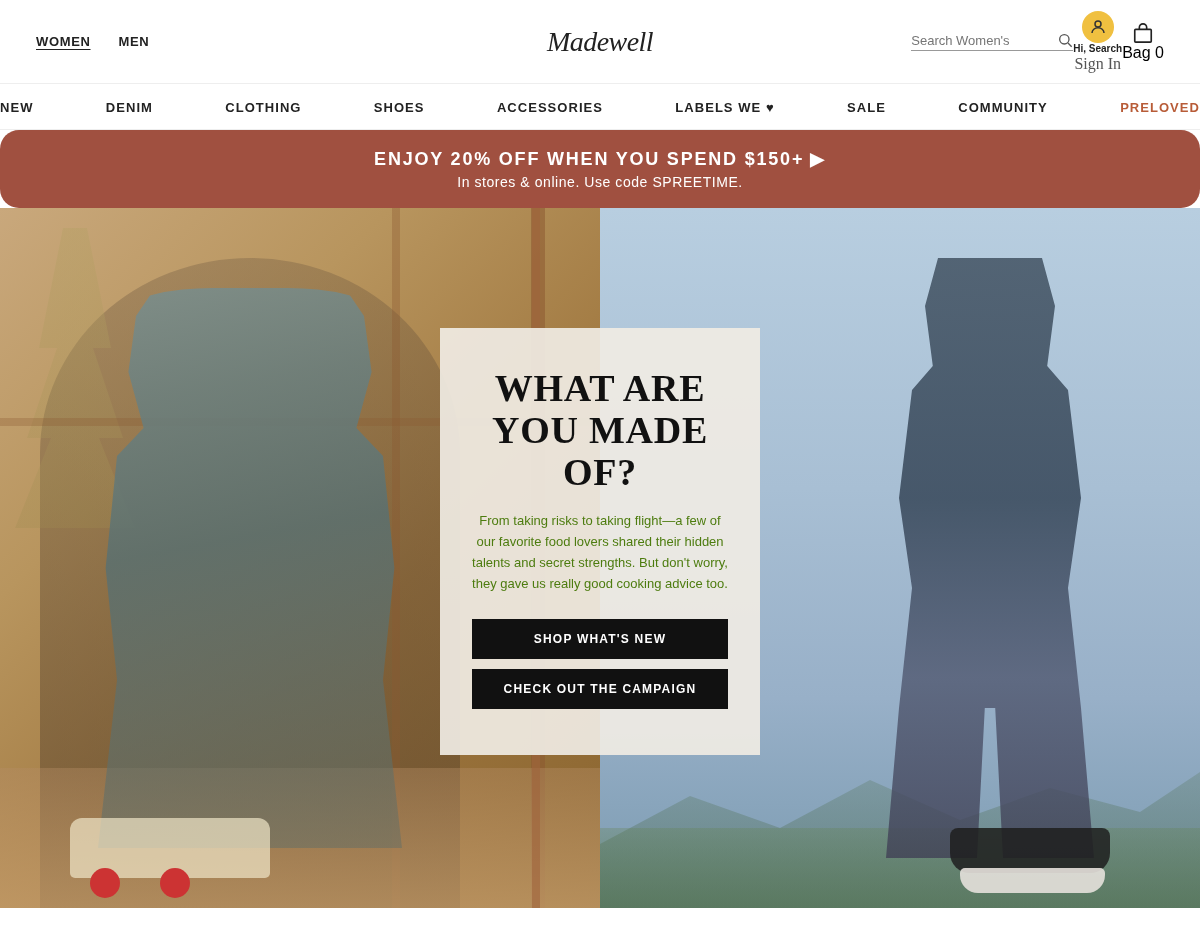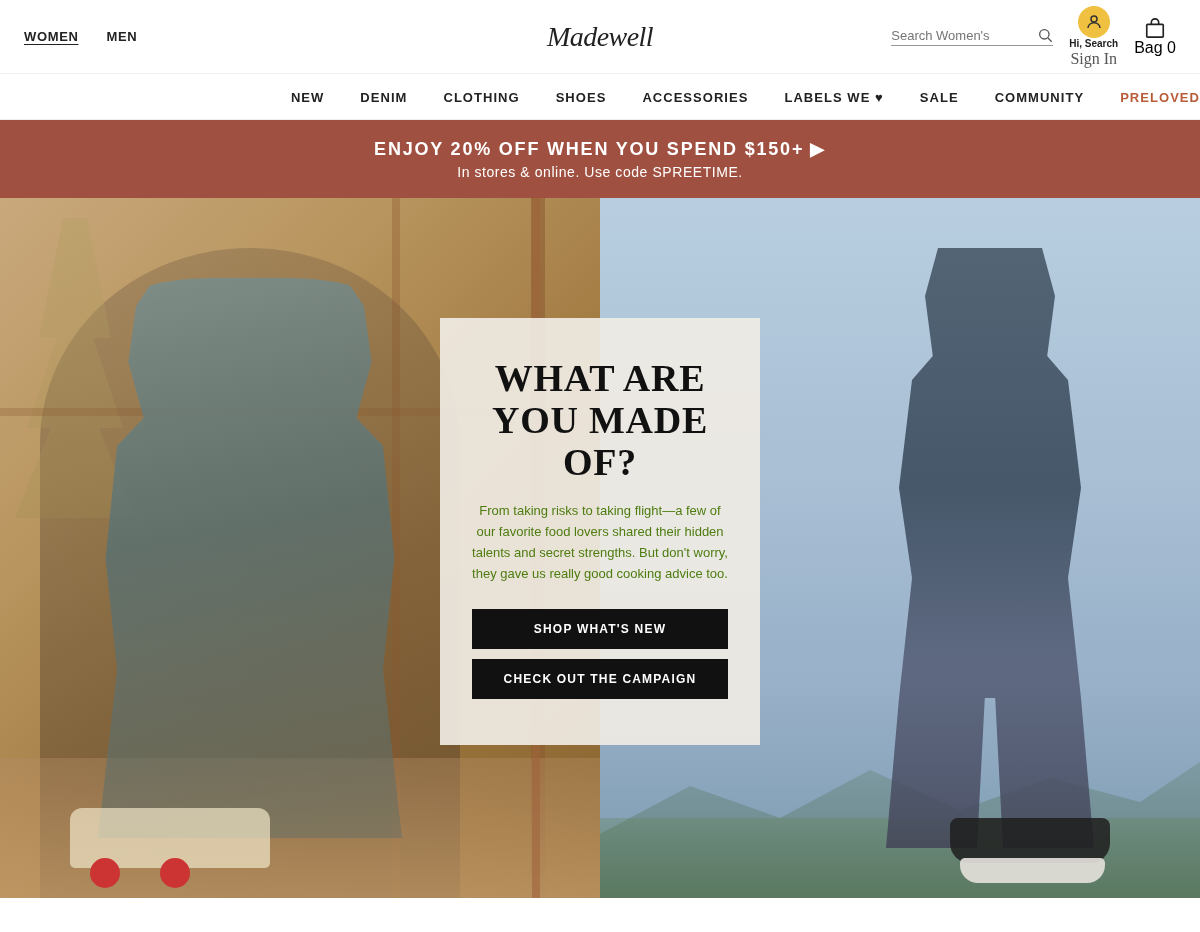--- a/index.html
+++ b/index.html
@@ -3,24 +3,24 @@
   <meta charset="utf-8">
   <style>
     * { margin: 0; padding: 0; box-sizing: border-box; }
     body { font-family: 'Arial', sans-serif; background: #fff; width: 1200px; overflow-x: hidden; }
 
     
     .top-nav {
       display: flex;
       align-items: center;
       justify-content: space-between;
-      padding: 10px 24px;
+      padding: 10px 36px;
       border-bottom: 1px solid #eee;
       position: relative;
-      height: 74px;
+      height: 84px;
     }
     .top-nav-left {
       display: flex;
       gap: 28px;
       align-items: center;
     }
     .top-nav-left a {
       text-decoration: none;
       font-size: 13px;
       font-weight: 700;
@@ -37,21 +37,20 @@
       transform: translateX(-50%);
       font-size: 28px;
       font-family: 'Georgia', serif;
       font-style: italic;
       color: #222;
       letter-spacing: -0.02em;
     }
     .top-nav-right {
       display: flex;
       align-items: center;
-      gap: 16px;
     }
     .search-box {
       display: flex;
       align-items: center;
       border-bottom: 1px solid #999;
       padding-bottom: 2px;
       gap: 6px;
     }
     .search-box input {
       border: none;
@@ -102,21 +101,21 @@
       position: relative;
     }
     .bag-icon-svg {
       width: 22px;
       height: 22px;
     }
 
     
     .secondary-nav {
       display: flex;
-      justify-content: flex-end;
+      justify-content: space-between;
       gap: 36px;
       padding: 16px 0 14px;
       border-bottom: 1px solid #eee;
     }
     .secondary-nav a {
       text-decoration: none;
       font-size: 13px;
       font-weight: 600;
       letter-spacing: 0.08em;
       color: #222;
@@ -125,20 +124,21 @@
     .secondary-nav a.preloved {
       color: #b85c38;
     }
 
     
     .promo-banner {
       background: #a05040;
       text-align: center;
       padding: 18px 24px;
       color: #fff;
+      border-radius: 19px;
     }
     .promo-banner .promo-title {
       font-size: 18px;
       font-weight: 700;
       letter-spacing: 0.1em;
       text-transform: uppercase;
       margin-bottom: 4px;
     }
     .promo-banner .promo-subtitle {
       font-size: 14px;

